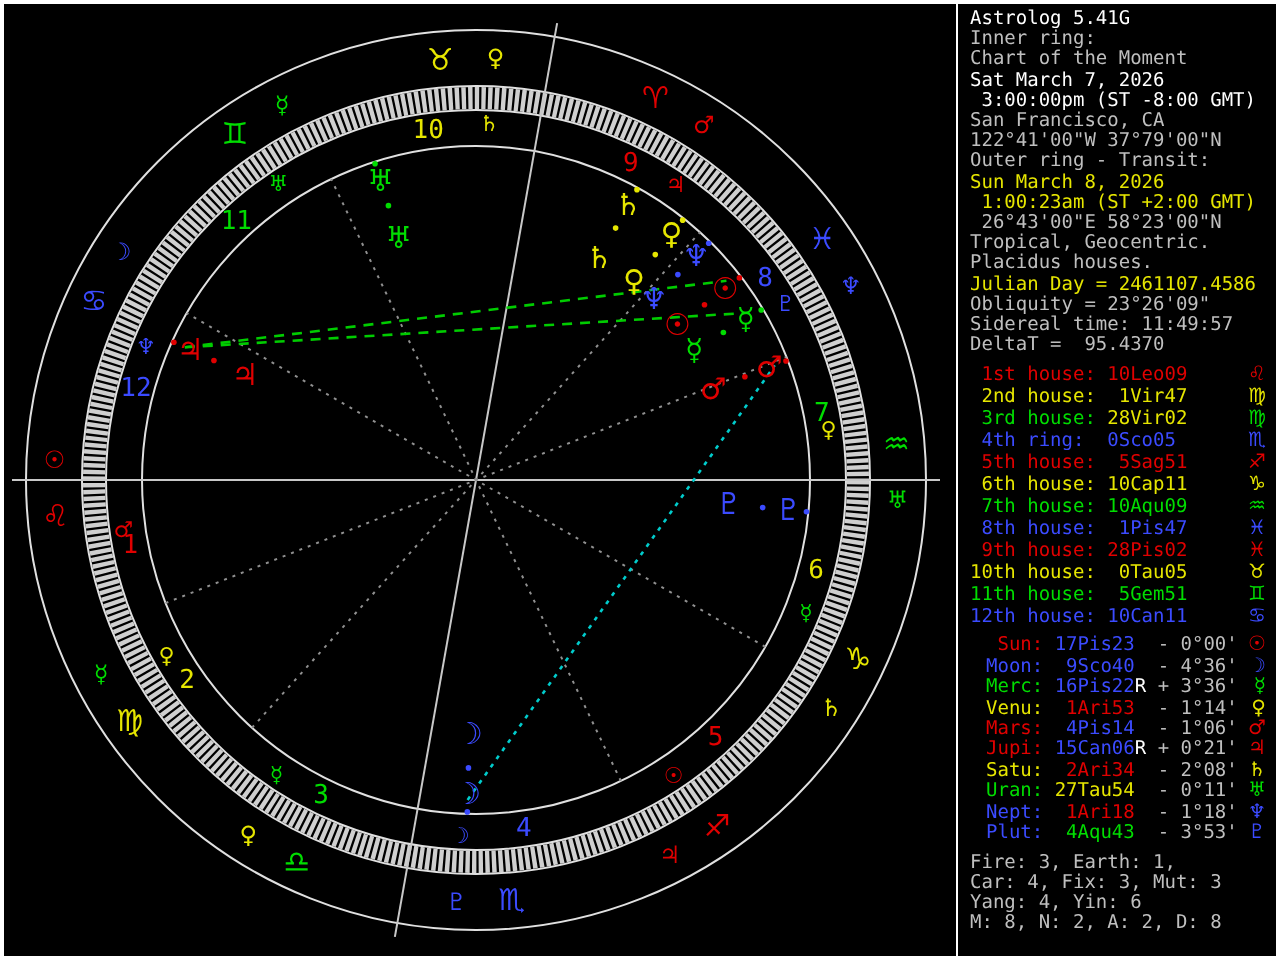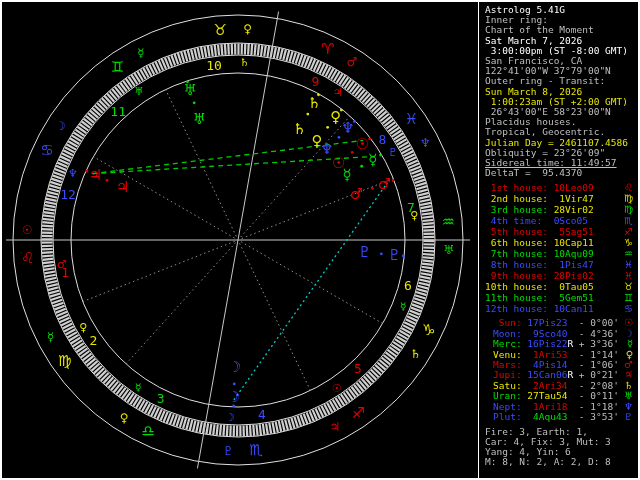--- a/index.html
+++ b/index.html
@@ -131,33 +131,33 @@
         <div class="row" style="color: rgb(191, 191, 191);">Inner ring:</div>
         <div class="row" style="color: rgb(191, 191, 191);">Chart of the Moment</div>
         <div class="row" style="color: rgb(255, 255, 255);">Sat March 7, 2026</div>
         <div class="row" style="color: rgb(255, 255, 255);"> 3:00:00pm (ST -8:00 GMT)</div>
         <div class="row" style="color: rgb(191, 191, 191);">San Francisco, CA</div>
         <div class="row" style="color: rgb(191, 191, 191);">122°41'00"W 37°79'00"N</div>
         <div class="row" style="color: rgb(191, 191, 191);">Outer ring - Transit:</div>
         <div class="row" style="color: rgb(230, 230, 0);">Sun March 8, 2026</div>
         <div class="row" style="color: rgb(230, 230, 0);"> 1:00:23am (ST +2:00 GMT)</div>
         <div class="row" style="color: rgb(191, 191, 191);"> 26°43'00"E 58°23'00"N</div>
+        <div class="row" style="color: rgb(191, 191, 191);">Tropical, Geocentric.</div>
         <div class="row" style="color: rgb(191, 191, 191);">Placidus houses.</div>
-        <div class="row" style="color: rgb(191, 191, 191);">Tropical, Geocentric.</div>
         <div class="row" style="color: rgb(230, 230, 0);">Julian Day = 2461107.4586</div>
         <div class="row" style="color: rgb(191, 191, 191);">Obliquity = 23°26'09"</div>
-        <div class="row" style="color: rgb(191, 191, 191); text-decoration: underline;">Sidereal time: 11:49:57</div>
+        <div class="row" style="color: rgb(191, 191, 191);">Sidereal time: 11:49:57</div>
         <div class="row" style="color: rgb(191, 191, 191);">DeltaT =  95.4370</div>
       </div>
     <div class="spacer"></div>
     <div id="houses">
         <div class="row hrow"><span style="color: rgb(224, 0, 0);"> 1st house:</span><span style="color: rgb(224, 0, 0);"> 10Leo09</span><span class="g" style="color: rgb(224, 0, 0);">♌</span></div>
         <div class="row hrow"><span style="color: rgb(230, 230, 0);"> 2nd house:</span><span style="color: rgb(230, 230, 0);">  1Vir47</span><span class="g" style="color: rgb(230, 230, 0);">♍</span></div>
         <div class="row hrow"><span style="color: rgb(0, 221, 0);"> 3rd house:</span><span style="color: rgb(230, 230, 0);"> 28Vir02</span><span class="g" style="color: rgb(0, 221, 0);">♍</span></div>
-        <div class="row hrow"><span style="color: rgb(59, 75, 255);"> 4th time:</span><span style="color: rgb(59, 75, 255);">  0Sco05</span><span class="g" style="color: rgb(59, 75, 255);">♏</span></div>
+        <div class="row hrow"><span style="color: rgb(59, 75, 255);"> 4th ring:</span><span style="color: rgb(59, 75, 255);">  0Sco05</span><span class="g" style="color: rgb(59, 75, 255);">♏</span></div>
         <div class="row hrow"><span style="color: rgb(224, 0, 0);"> 5th house:</span><span style="color: rgb(224, 0, 0);">  5Sag51</span><span class="g" style="color: rgb(224, 0, 0);">♐</span></div>
         <div class="row hrow"><span style="color: rgb(230, 230, 0);"> 6th house:</span><span style="color: rgb(230, 230, 0);"> 10Cap11</span><span class="g" style="color: rgb(230, 230, 0);">♑</span></div>
         <div class="row hrow"><span style="color: rgb(0, 221, 0);"> 7th house:</span><span style="color: rgb(0, 221, 0);"> 10Aqu09</span><span class="g" style="color: rgb(0, 221, 0);">♒</span></div>
         <div class="row hrow"><span style="color: rgb(59, 75, 255);"> 8th house:</span><span style="color: rgb(59, 75, 255);">  1Pis47</span><span class="g" style="color: rgb(59, 75, 255);">♓</span></div>
         <div class="row hrow"><span style="color: rgb(224, 0, 0); text-align: right;"> 9th house:</span><span style="color: rgb(224, 0, 0);"> 28Pis02</span><span class="g" style="color: rgb(224, 0, 0);">♓</span></div>
         <div class="row hrow"><span style="color: rgb(230, 230, 0);">10th house:</span><span style="color: rgb(230, 230, 0);">  0Tau05</span><span class="g" style="color: rgb(230, 230, 0);">♉</span></div>
         <div class="row hrow"><span style="color: rgb(0, 221, 0);">11th house:</span><span style="color: rgb(0, 221, 0);">  5Gem51</span><span class="g" style="color: rgb(0, 221, 0);">♊</span></div>
         <div class="row hrow"><span style="color: rgb(59, 75, 255);">12th house:</span><span style="color: rgb(59, 75, 255);"> 10Can11</span><span class="g" style="color: rgb(59, 75, 255);">♋</span></div>
       </div>
     <div class="spacer"></div>

